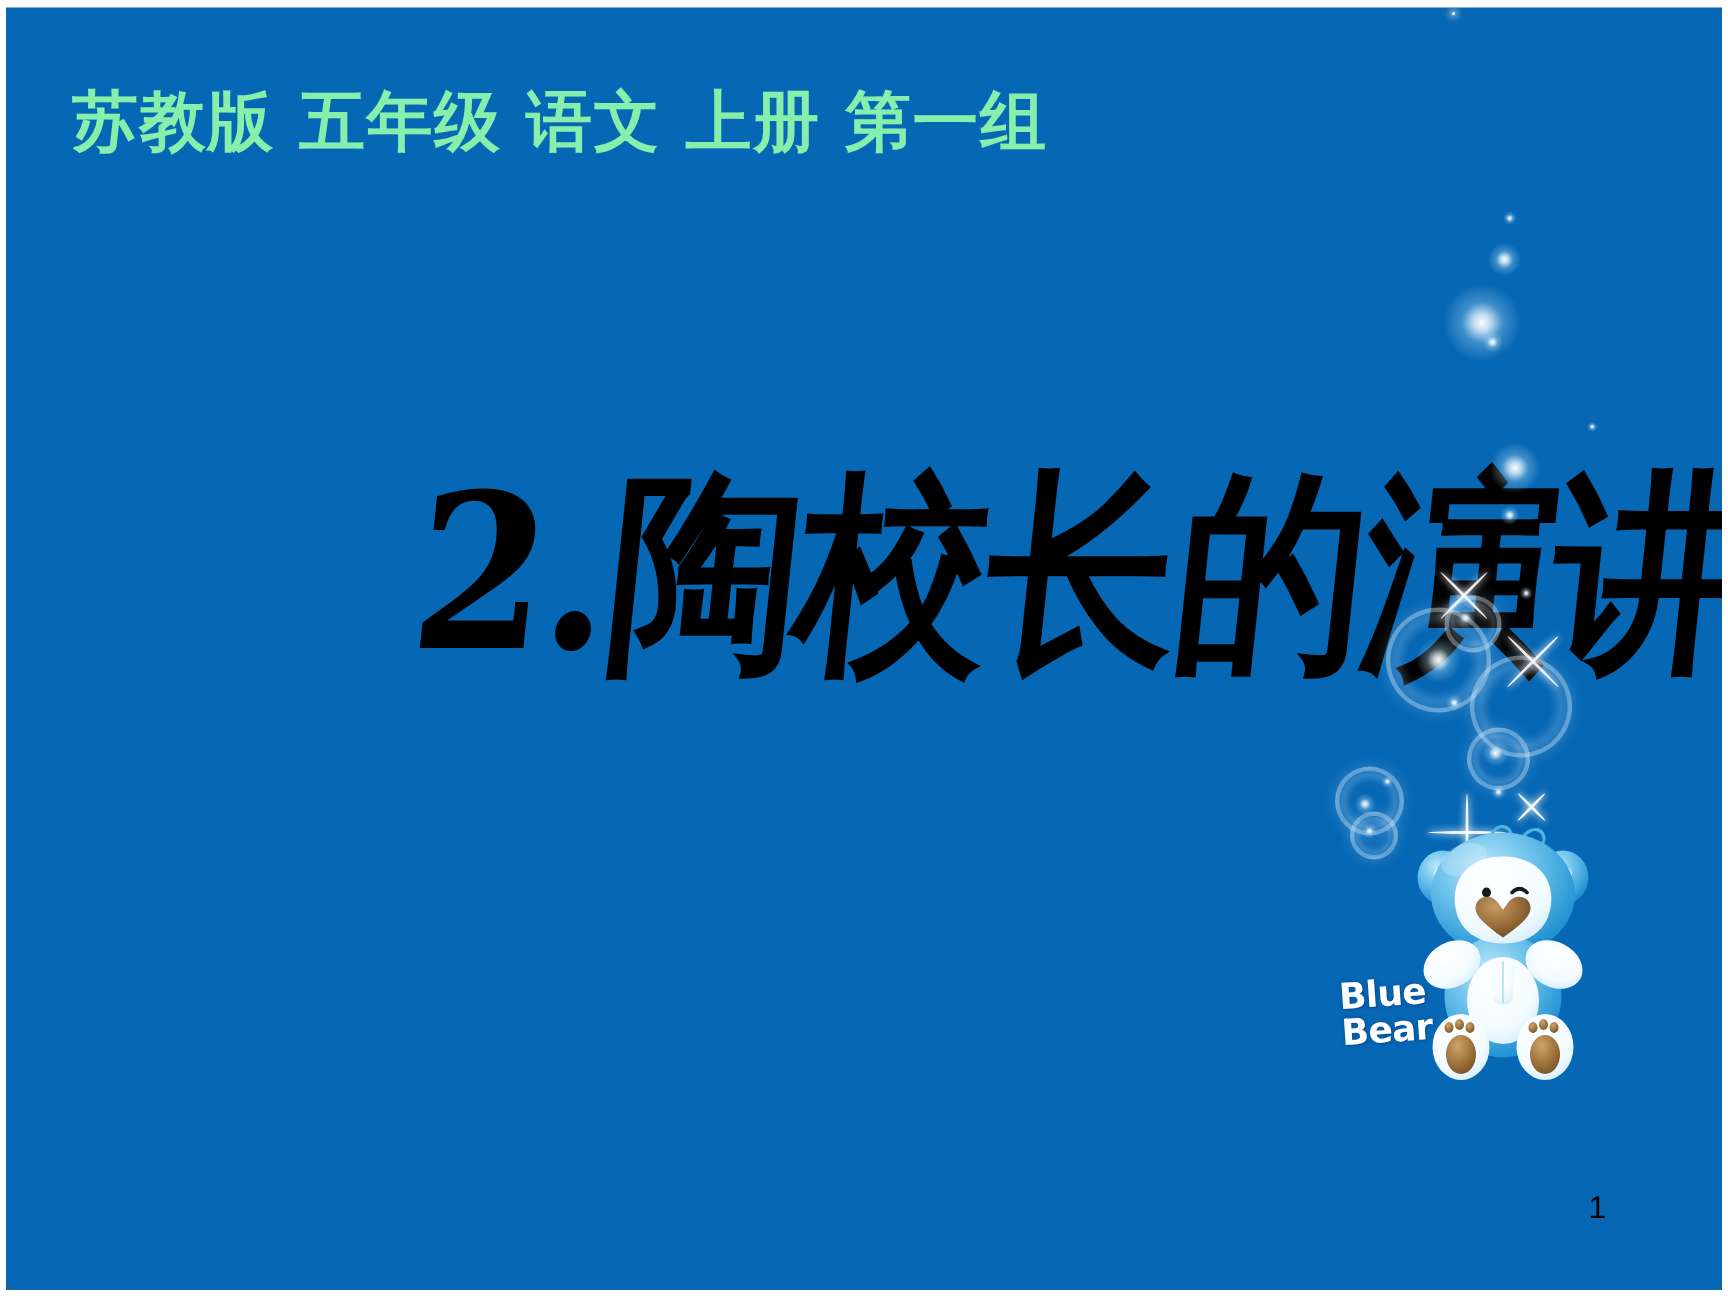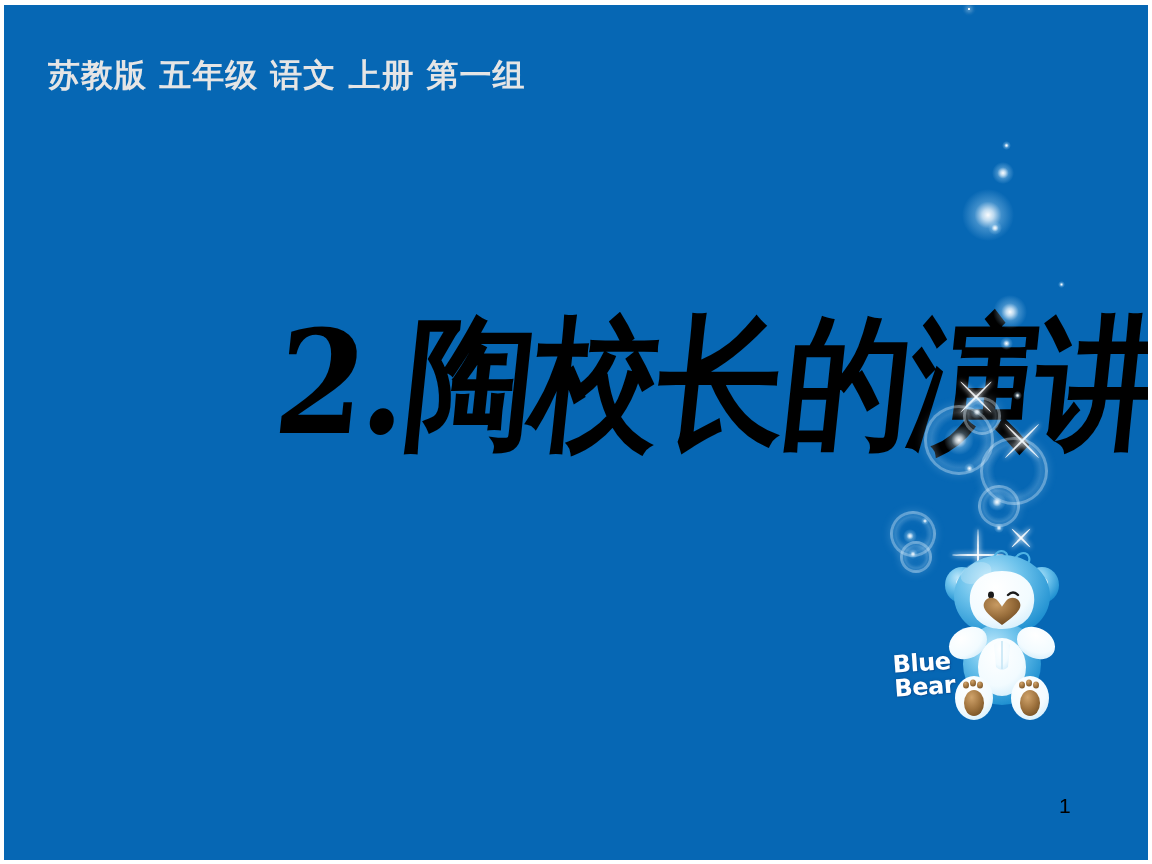--- a/index.html
+++ b/index.html
@@ -24,23 +24,23 @@
     height: 855px;
     background: #0667b4;
     overflow: hidden;
   }
 
   
   #header {
     position: absolute;
     left: 44px;
     top: 52px;
-    font-size: 32px;
+    font-size: 44px;
     font-weight: bold;
-    color: #e5e5e5;
+    color: #86efac;
     letter-spacing: 1px;
     white-space: nowrap;
     line-height: 1.15;
     font-family: "DejaVu Sans", "Liberation Sans", sans-serif;
   }
 
   
   #title {
     position: absolute;
     left: 282px;

